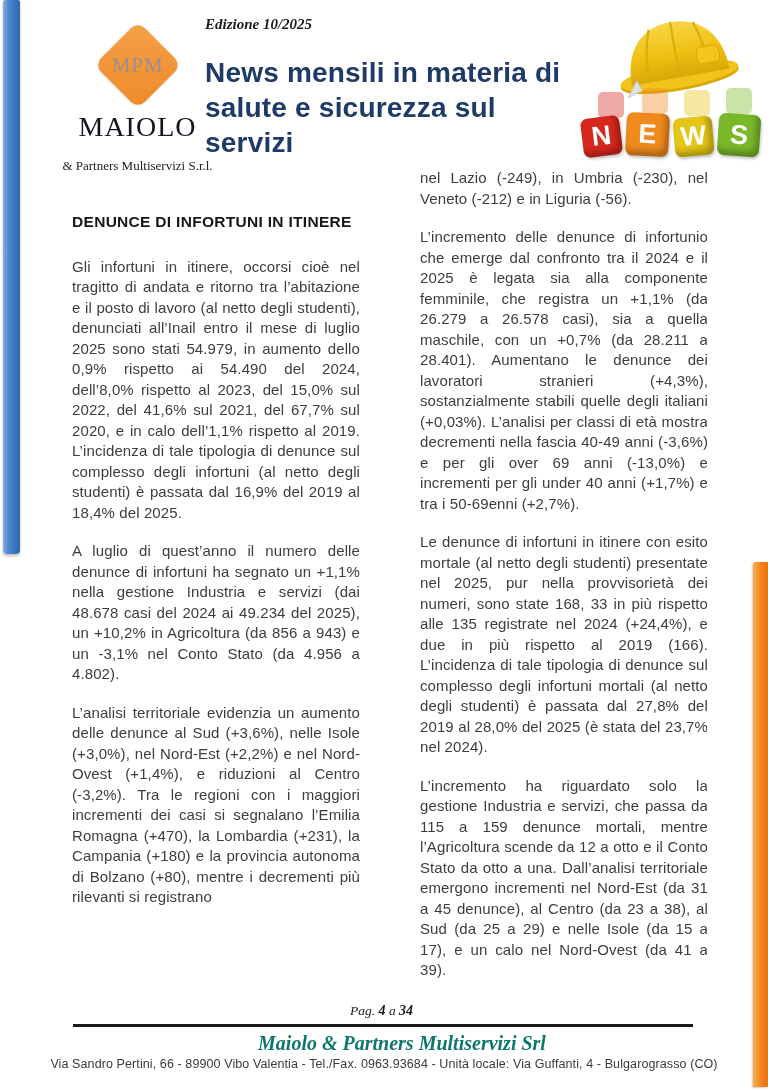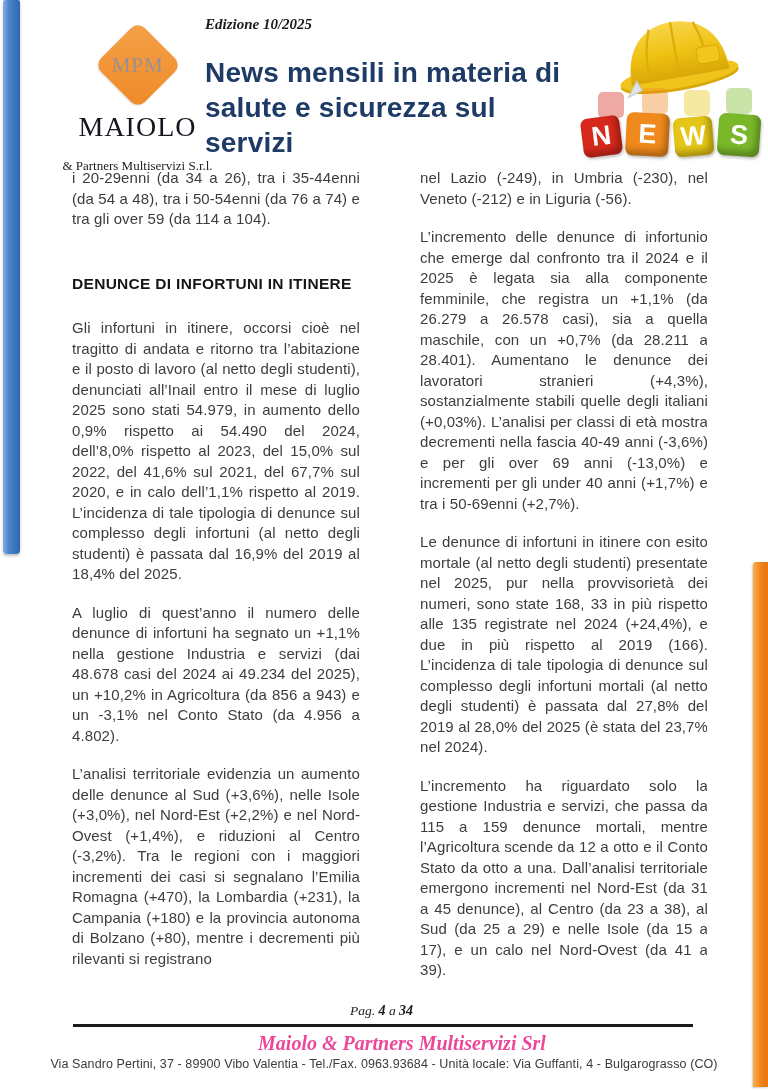--- a/index.html
+++ b/index.html
@@ -77,21 +77,21 @@
     font-family:"Liberation Serif", serif; font-style:italic; font-size:13.5px; color:#1c1c1c;
   }
   .page-num b { font-size:14px; }
   .footer-rule {
     position:absolute; left:73px; top:1024px; width:620px; height:2px;
     border-top:1px solid #1a1a1a; border-bottom:2px solid #1a1a1a;
   }
   .footer-company {
     position:absolute; left:0; top:1032px; width:768px; text-align:center;
     font-family:"Liberation Serif", serif; font-style:italic; font-weight:bold;
-    font-size:20px; color:#ec4899;padding-left:36px;
+    font-size:20px; color:#0f766e;padding-left:36px;
   }
   .footer-address {
     position:absolute; left:0; top:1057px; width:768px; text-align:center;
     font-size:12.5px; color:#3a3a3a; letter-spacing:0.1px;
   }
 </style>
 </head>
 <body>
 
 <div class="page">
@@ -144,21 +144,20 @@
     <div class="news-blocks">
       <div class="news-block" style="background:#d6281c; transform:rotate(-7deg);">N</div>
       <div class="news-block" style="background:#f08a1d; transform:rotate(3deg); width:43px; height:43px;">E</div>
       <div class="news-block" style="background:#e5c515; transform:rotate(-5deg);">W</div>
       <div class="news-block" style="background:#7ab829; transform:rotate(4deg); width:42px; height:42px;">S</div>
     </div>
   </div>
 
   <div class="columns">
     <div class="col col-left">
-      <p>i 20-29enni (da 34 a 26), tra i 35-44enni (da 54 a 48), tra i 50-54enni (da 76 a 74) e tra gli over 59 (da 114 a 104).</p>
       <div class="section-heading">DENUNCE DI INFORTUNI IN ITINERE</div>
       <p>Gli infortuni in itinere, occorsi cioè nel tragitto di andata e ritorno tra l’abitazione e il posto di lavoro (al netto degli studenti), denunciati all’Inail entro il mese di luglio 2025 sono stati 54.979, in aumento dello 0,9% rispetto ai 54.490 del 2024, dell’8,0% rispetto al 2023, del 15,0% sul 2022, del 41,6% sul 2021, del 67,7% sul 2020, e in calo dell’1,1% rispetto al 2019. L’incidenza di tale tipologia di denunce sul complesso degli infortuni (al netto degli studenti) è passata dal 16,9% del 2019 al 18,4% del 2025.</p>
       <p>A luglio di quest’anno il numero delle denunce di infortuni ha segnato un +1,1% nella gestione Industria e servizi (dai 48.678 casi del 2024 ai 49.234 del 2025), un +10,2% in Agricoltura (da 856 a 943) e un -3,1% nel Conto Stato (da 4.956 a 4.802).</p>
       <p>L’analisi territoriale evidenzia un aumento delle denunce al Sud (+3,6%), nelle Isole (+3,0%), nel Nord-Est (+2,2%) e nel Nord-Ovest (+1,4%), e riduzioni al Centro (-3,2%). Tra le regioni con i maggiori incrementi dei casi si segnalano l’Emilia Romagna (+470), la Lombardia (+231), la Campania (+180) e la provincia autonoma di Bolzano (+80), mentre i decrementi più rilevanti si registrano</p>
     </div>
     <div class="col col-right">
       <p>nel Lazio (-249), in Umbria (-230), nel Veneto (-212) e in Liguria (-56).</p>
       <p>L’incremento delle denunce di infortunio che emerge dal confronto tra il 2024 e il 2025 è legata sia alla componente femminile, che registra un +1,1% (da 26.279 a 26.578 casi), sia a quella maschile, con un +0,7% (da 28.211 a 28.401). Aumentano le denunce dei lavoratori stranieri (+4,3%), sostanzialmente stabili quelle degli italiani (+0,03%). L’analisi per classi di età mostra decrementi nella fascia 40-49 anni (-3,6%) e per gli over 69 anni (-13,0%) e incrementi per gli under 40 anni (+1,7%) e tra i 50-69enni (+2,7%).</p>
       <p>Le denunce di infortuni in itinere con esito mortale (al netto degli studenti) presentate nel 2025, pur nella provvisorietà dei numeri, sono state 168, 33 in più rispetto alle 135 registrate nel 2024 (+24,4%), e due in più rispetto al 2019 (166). L’incidenza di tale tipologia di denunce sul complesso degli infortuni mortali (al netto degli studenti) è passata dal 27,8% del 2019 al 28,0% del 2025 (è stata del 23,7% nel 2024).</p>
       <p>L’incremento ha riguardato solo la gestione Industria e servizi, che passa da 115 a 159 denunce mortali, mentre l’Agricoltura scende da 12 a otto e il Conto Stato da otto a una. Dall’analisi territoriale emergono incrementi nel Nord-Est (da 31 a 45 denunce), al Centro (da 23 a 38), al Sud (da 25 a 29) e nelle Isole (da 15 a 17), e un calo nel Nord-Ovest (da 41 a 39).</p>
@@ -166,15 +165,15 @@
   </div>
 
   <div class="page-num">
     <span>Pag.</span>
     <b>4</b>
     <span>a</span>
     <b>34</b>
   </div>
   <div class="footer-rule"></div>
   <div class="footer-company">Maiolo &amp; Partners Multiservizi Srl</div>
-  <div class="footer-address">Via Sandro Pertini, 37 - 89900 Vibo Valentia - Tel./Fax. 0963.93684 - Unità locale: Via Guffanti, 4 - Bulgarograsso (CO)</div>
+  <div class="footer-address">Via Sandro Pertini, 66 - 89900 Vibo Valentia - Tel./Fax. 0963.93684 - Unità locale: Via Guffanti, 4 - Bulgarograsso (CO)</div>
 
 </div>
 
 </body></html>

